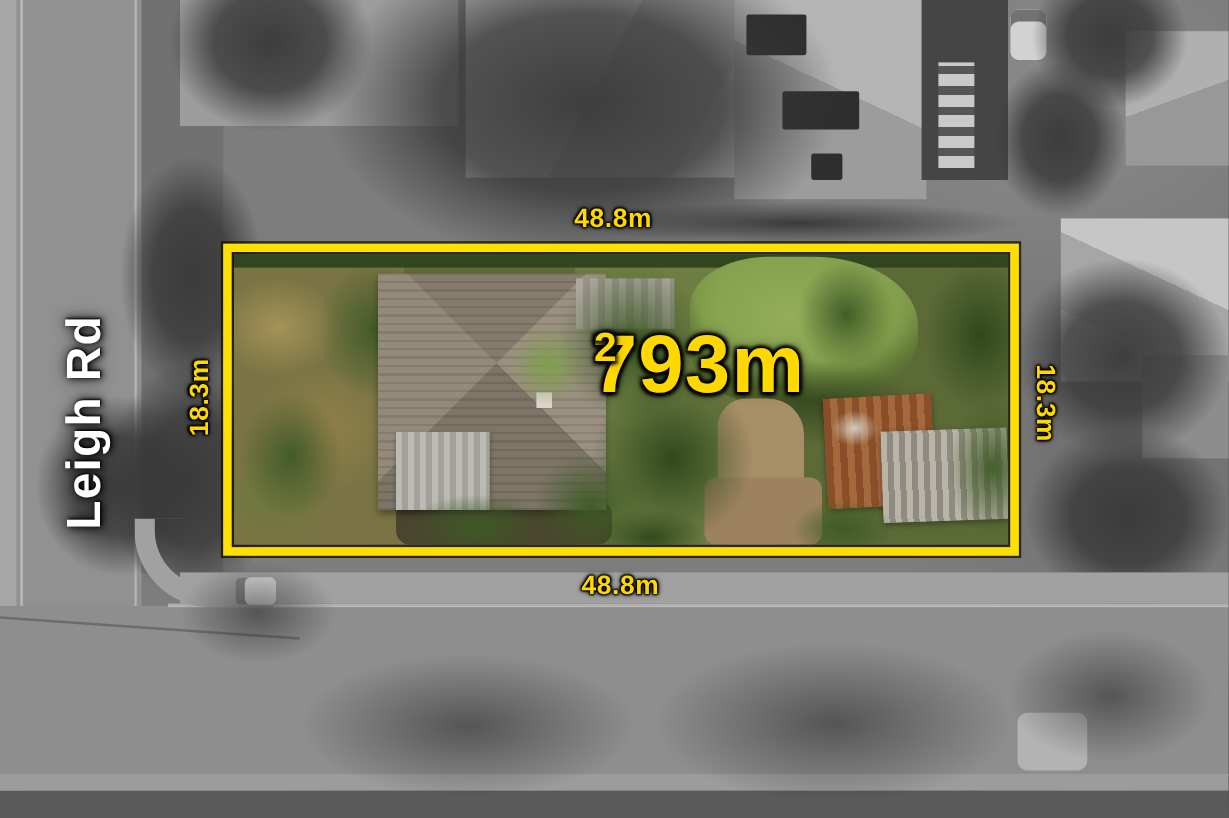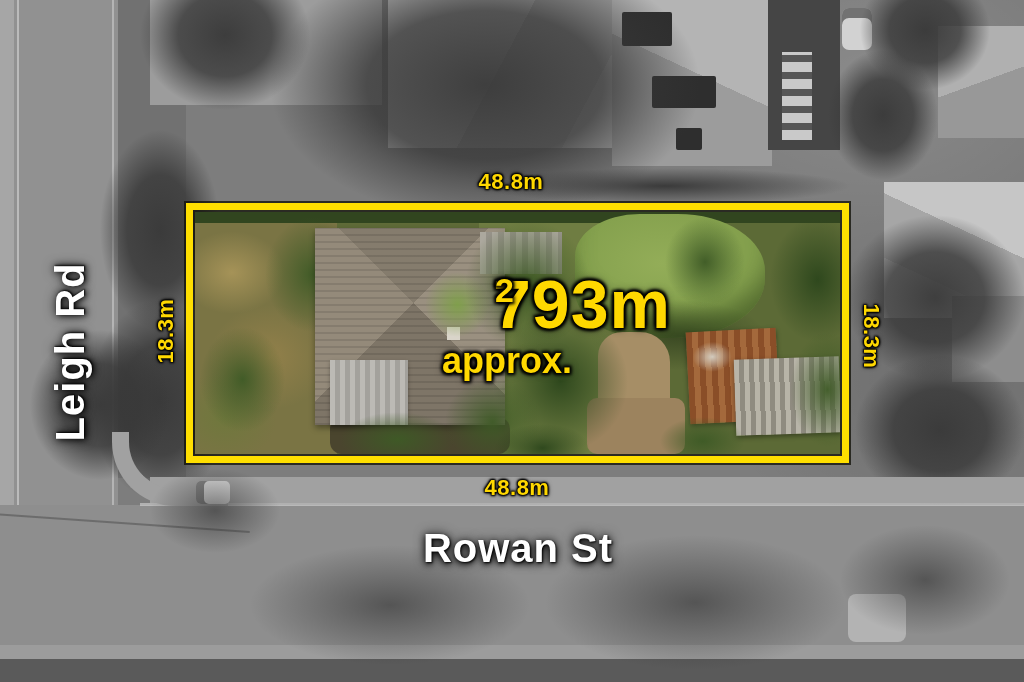--- a/index.html
+++ b/index.html
@@ -203,17 +203,15 @@
   <div class="vignette"></div>
 
   <div class="lbl dim" style="left:511px;top:182px;">48.8m</div>
   <div class="lbl dim" style="left:517px;top:488px;">48.8m</div>
   <div class="lbl dim dim-left" style="left:166px;top:331px;">18.3m</div>
   <div class="lbl dim dim-right" style="left:871px;top:336px;">18.3m</div>
 
   <div class="lbl area-label" style="left:504px;top:304px;">
     <span>793m</span><span class="sup">2</span>
   </div>
-  <div class="lbl approx-label" style="left:507px;top:361px;">approx.</div>
 
   <div class="lbl street street-left" style="left:70px;top:352px;">Leigh Rd</div>
-  <div class="lbl street" style="left:518px;top:548px;">Rowan St</div>
 </div>
 
 </body></html>

